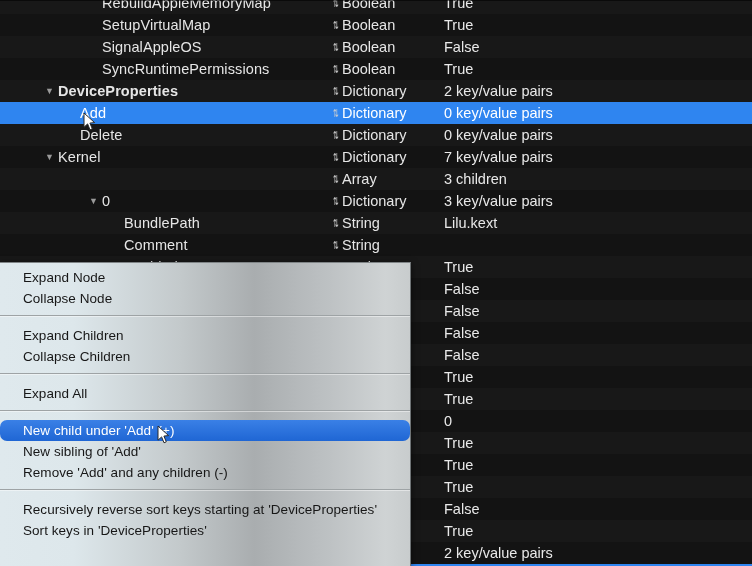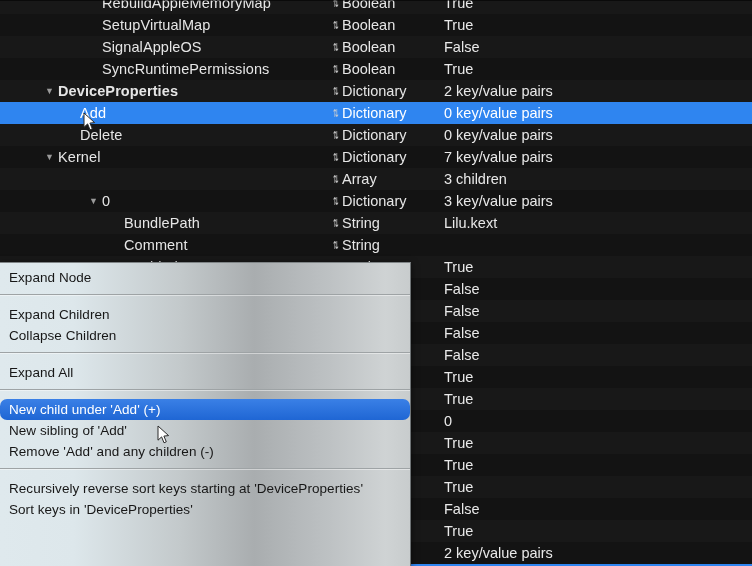--- a/index.html
+++ b/index.html
@@ -105,21 +105,21 @@
     border-right: 1px solid #6e7375;
     box-shadow: 0 2px 7px rgba(0,0,0,.55);
     overflow: hidden;
     font-size: 13.5px;
   }
 
   .mi {
     position: relative;
     height: 21px;
     line-height: 21px;
-    padding-left: 9px;
+    padding-left: 23px;
     color: #171717;
     white-space: nowrap;
     letter-spacing: .05px;
   }
   .mi.hl {
     background: #2a6fd4;
     background: linear-gradient(to bottom, #3a80e6 0%, #1f66d4 100%);
     color: #ffffff;
     border-radius: 7px;
   }
@@ -275,20 +275,21 @@
         <div class="cell-type"><span class="stepper">⇅</span></div>
         <div class="cell-val">0 key/value pairs</div>
       </div>
     </div>
 
   <div class="hairline-top"></div>
 
   <div id="menu">
       <div class="mgroup">
         <div class="mi">Expand Node</div>
+        <div class="mi">Collapse Node</div>
       </div>
       <div class="msep"></div>
       <div class="mgroup">
         <div class="mi">Expand Children</div>
         <div class="mi">Collapse Children</div>
       </div>
       <div class="msep"></div>
       <div class="mgroup">
         <div class="mi">Expand All</div>
       </div>

